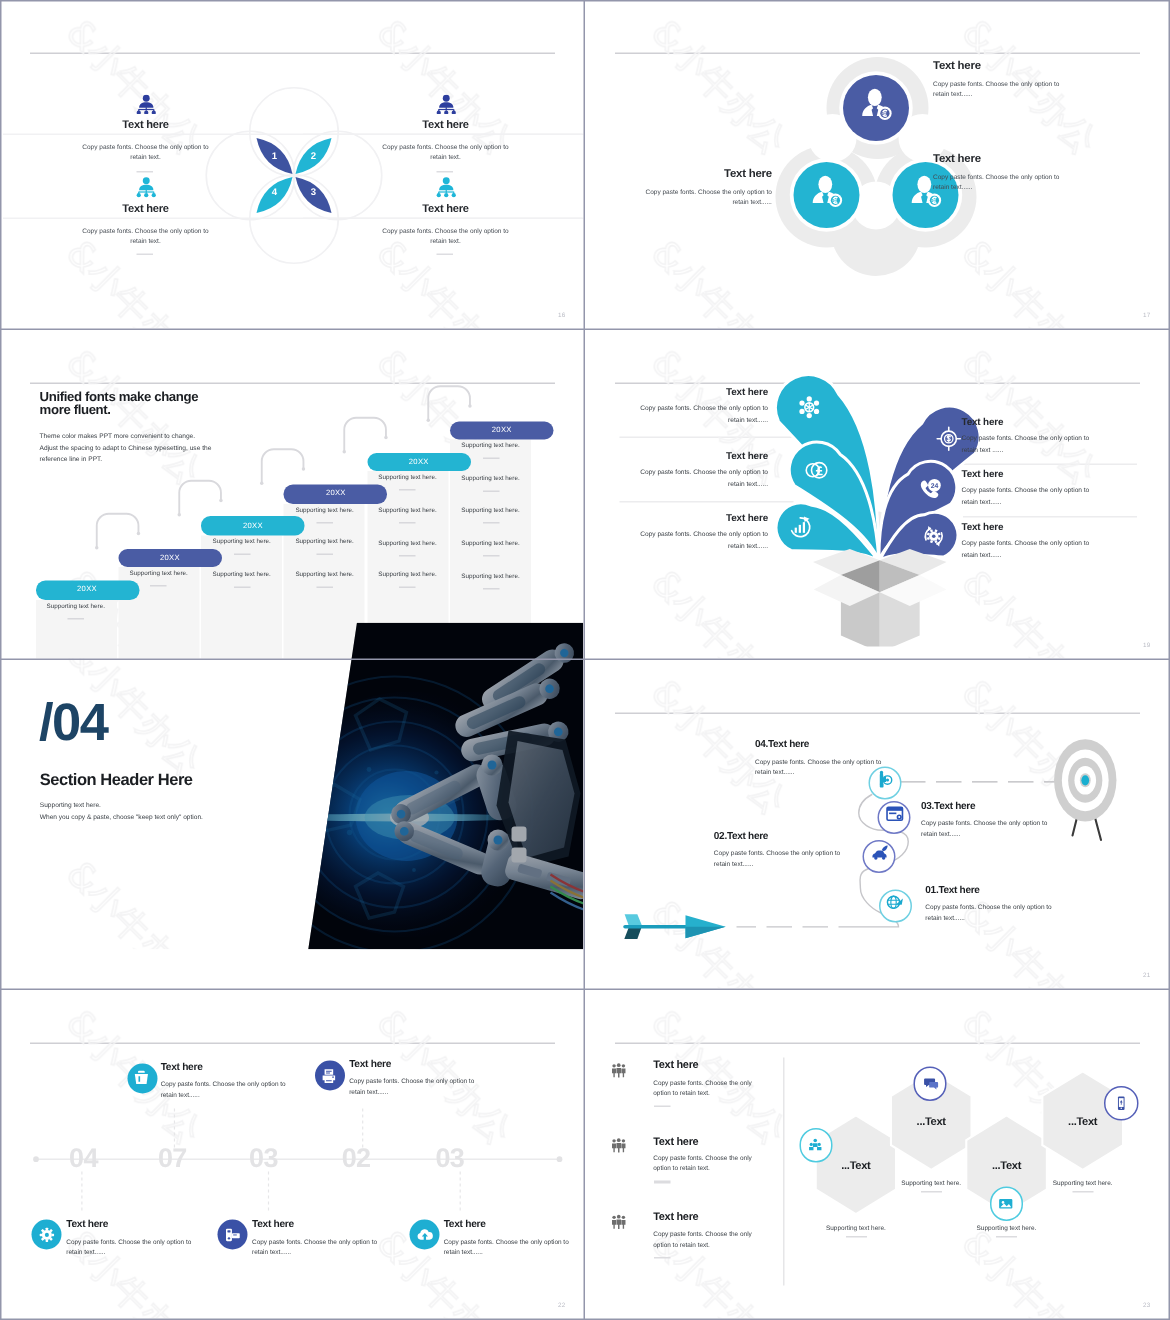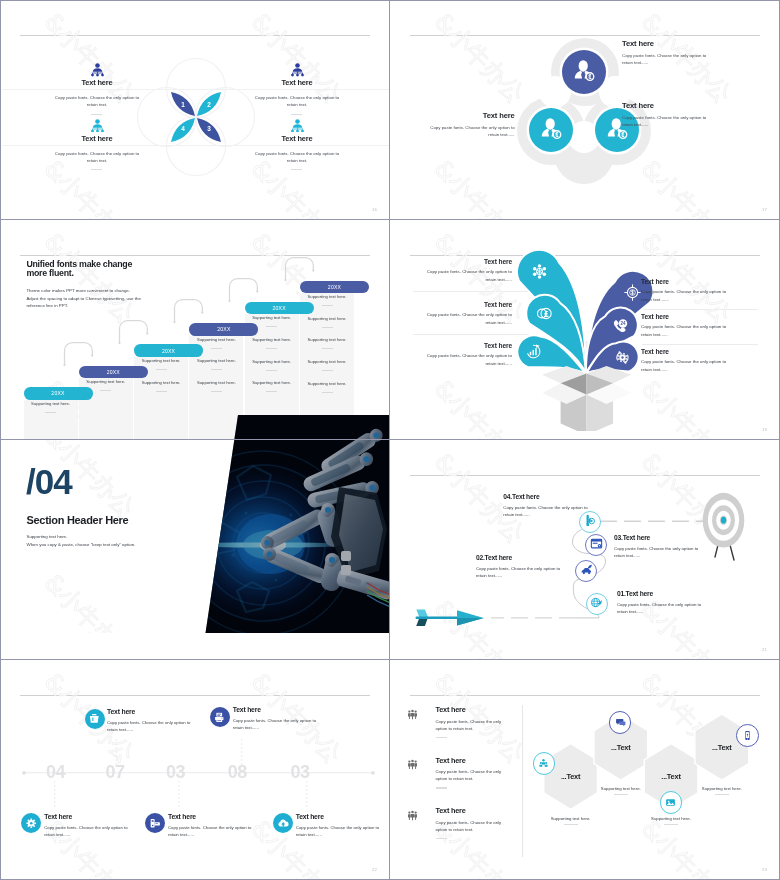--- a/index.html
+++ b/index.html
@@ -752,21 +752,21 @@
         <path d="M240.8 78 L240.8 104"></path>
         <path d="M53.6 120 L53.6 147"></path>
         <path d="M178 120 L178 147"></path>
         <path d="M305.8 120 L305.8 147"></path>
       </g>
     </svg>
 
     <div class="s7num" style="left:54.6px">04</div>
     <div class="s7num" style="left:113.9px">07</div>
     <div class="s7num" style="left:174.6px">03</div>
-    <div class="s7num" style="left:236.3px">08</div>
+    <div class="s7num" style="left:236.3px">02</div>
     <div class="s7num" style="left:298.9px">03</div>
 
     <div class="s7ic" style="left:93.7px;top:57.7px;background:#1eaed2">
         <svg viewBox="0 0 24 24" width="12.5" height="12.5">
           <g fill="#fff">
             <path d="M9 3.6 h6 a1.3 1.3 0 0 1 1.3 1.3 v1.2 h-8.6 V4.9 A1.3 1.3 0 0 1 9 3.6 Z"></path>
             <path d="M3.6 7.8 h16.8 l-1.8 12.6 h-13.2 z"></path>
           </g>
           <path d="M8.3 10.5 h2.1 v7 h-2.1 z" fill="#1eaed2"></path>
         </svg>

